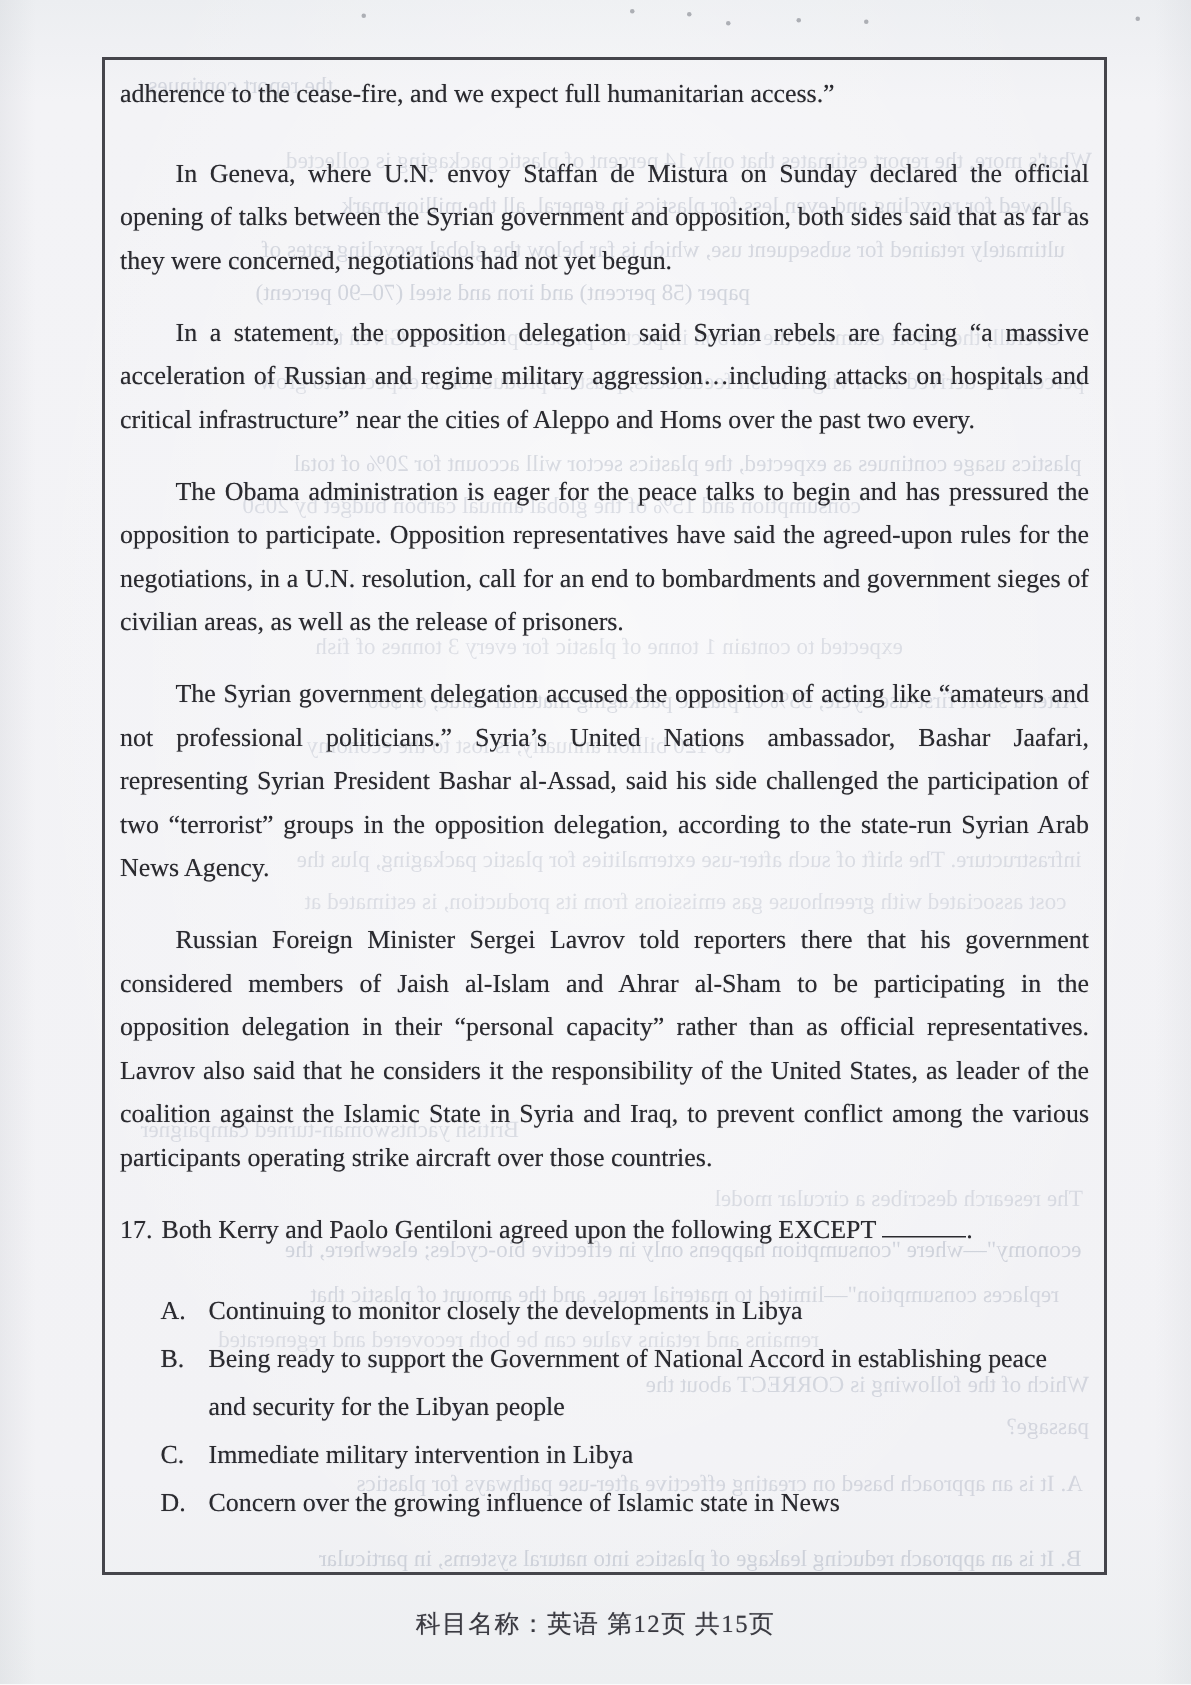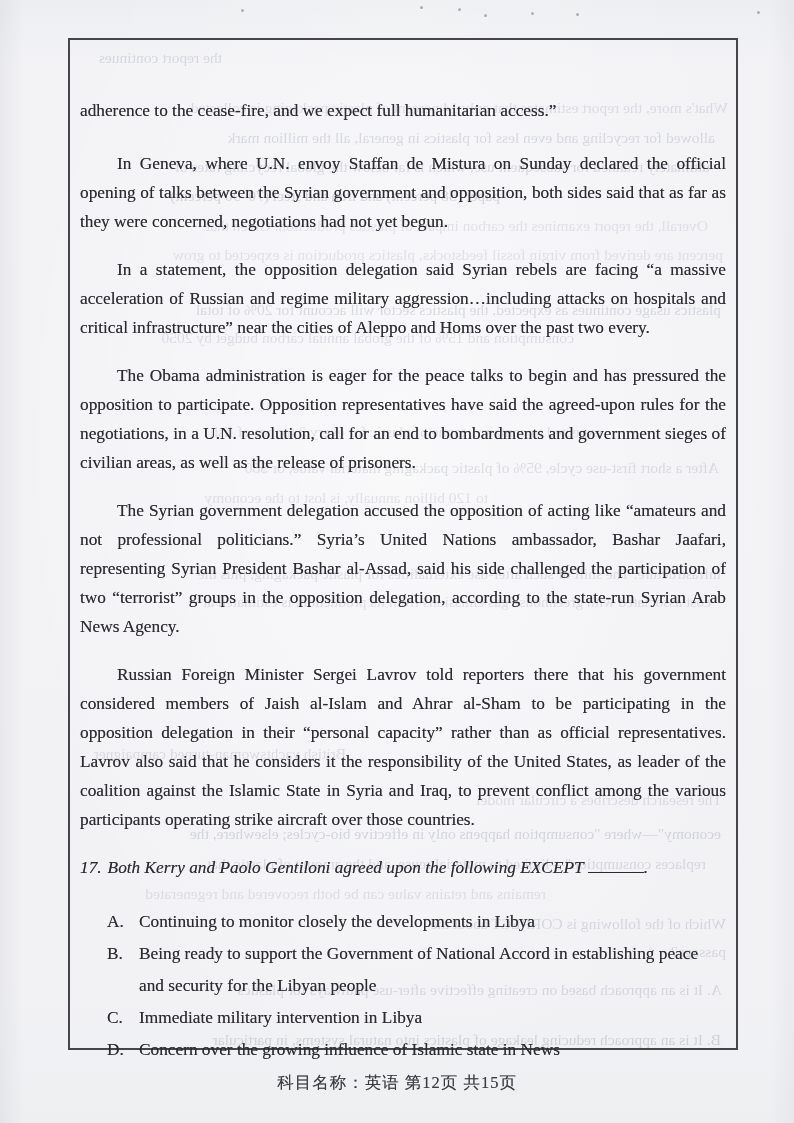--- a/index.html
+++ b/index.html
@@ -45,23 +45,23 @@
     position:relative; z-index:1;
     padding:8px 10px 0 10px;
     font-size:17.3px; line-height:29px;
     text-shadow:0 0 0.5px rgba(42,42,50,0.55);
   }
   .para{
     text-align:justify;
     text-indent:37px;
     margin-bottom:19px;
   }
-  .para.continuation{ text-indent:0; margin-bottom:24px;margin-top:48px; }
+  .para.continuation{ text-indent:0; margin-bottom:24px; }
 
-  .question{ line-height:29px;font-style:italic; }
+  .question{ line-height:29px; }
   .question .qnum{ margin-right:6px; }
   .q17{ margin-bottom:24px; }
   .blank{
     display:inline-block; width:56px; height:17px;
     border-bottom:1.6px solid #2a2a2f;
     vertical-align:baseline;
   }
   .options{ list-style:none; }
   .option{
     position:relative;

